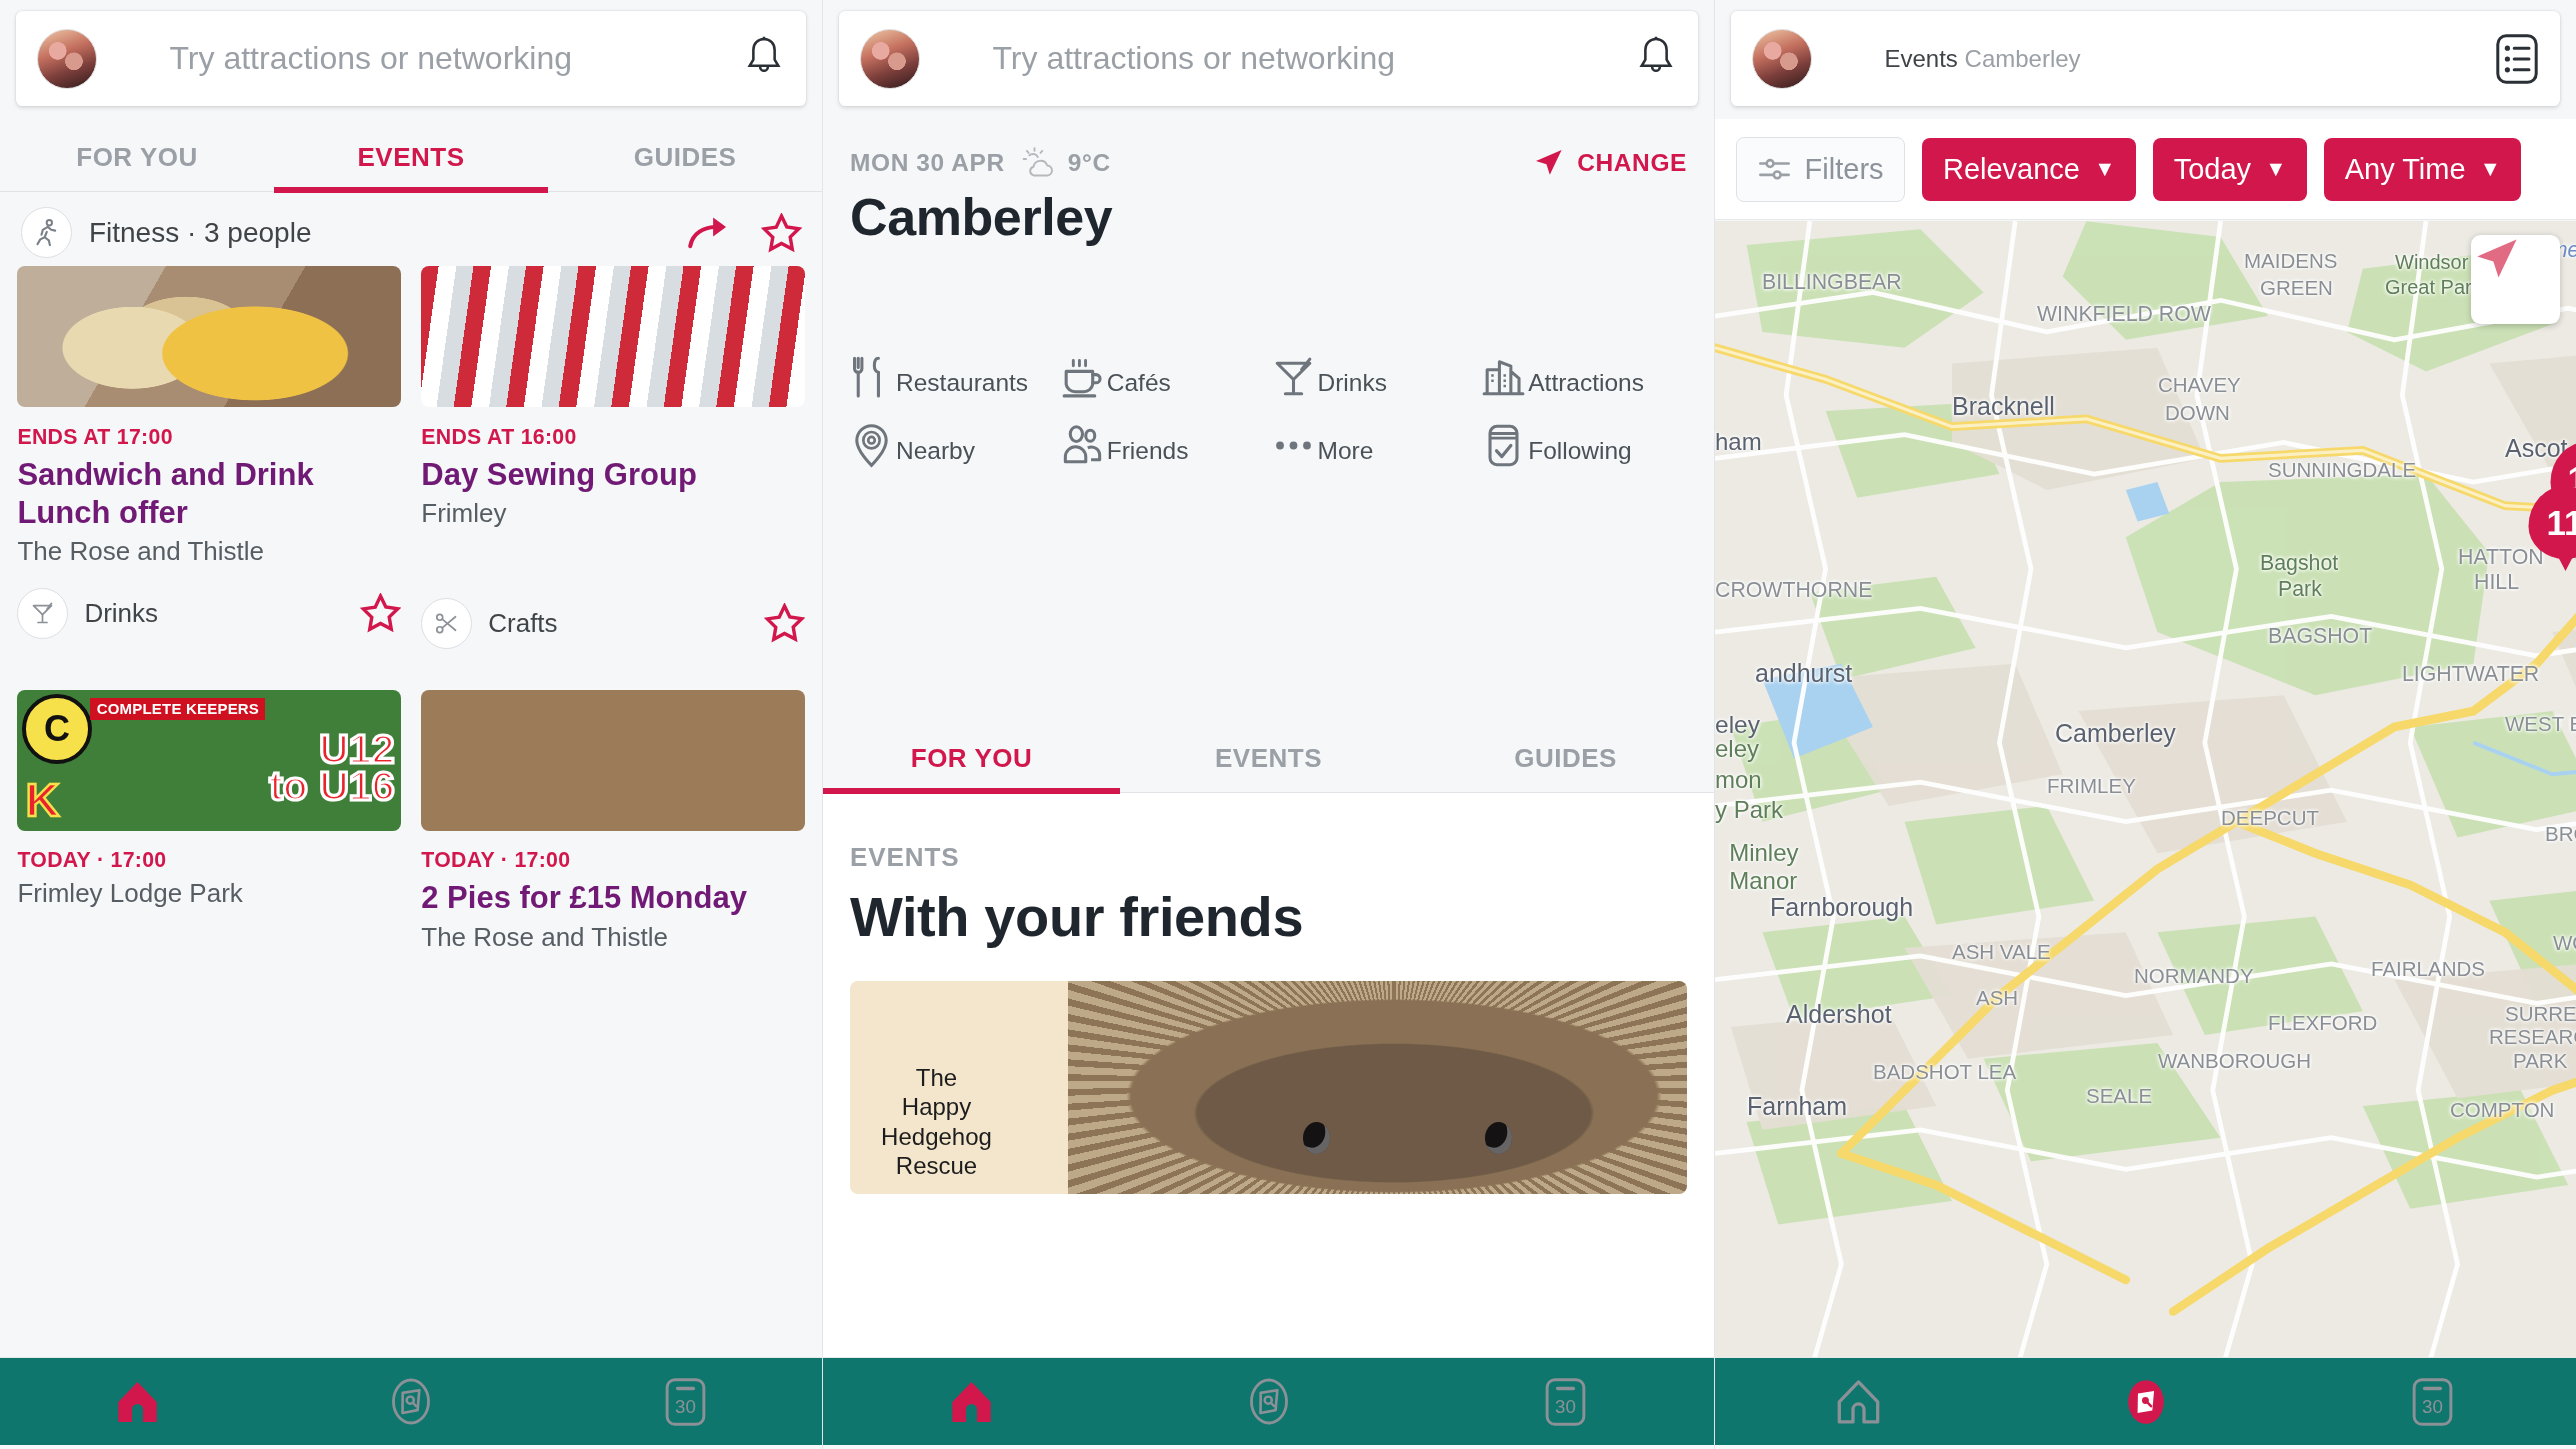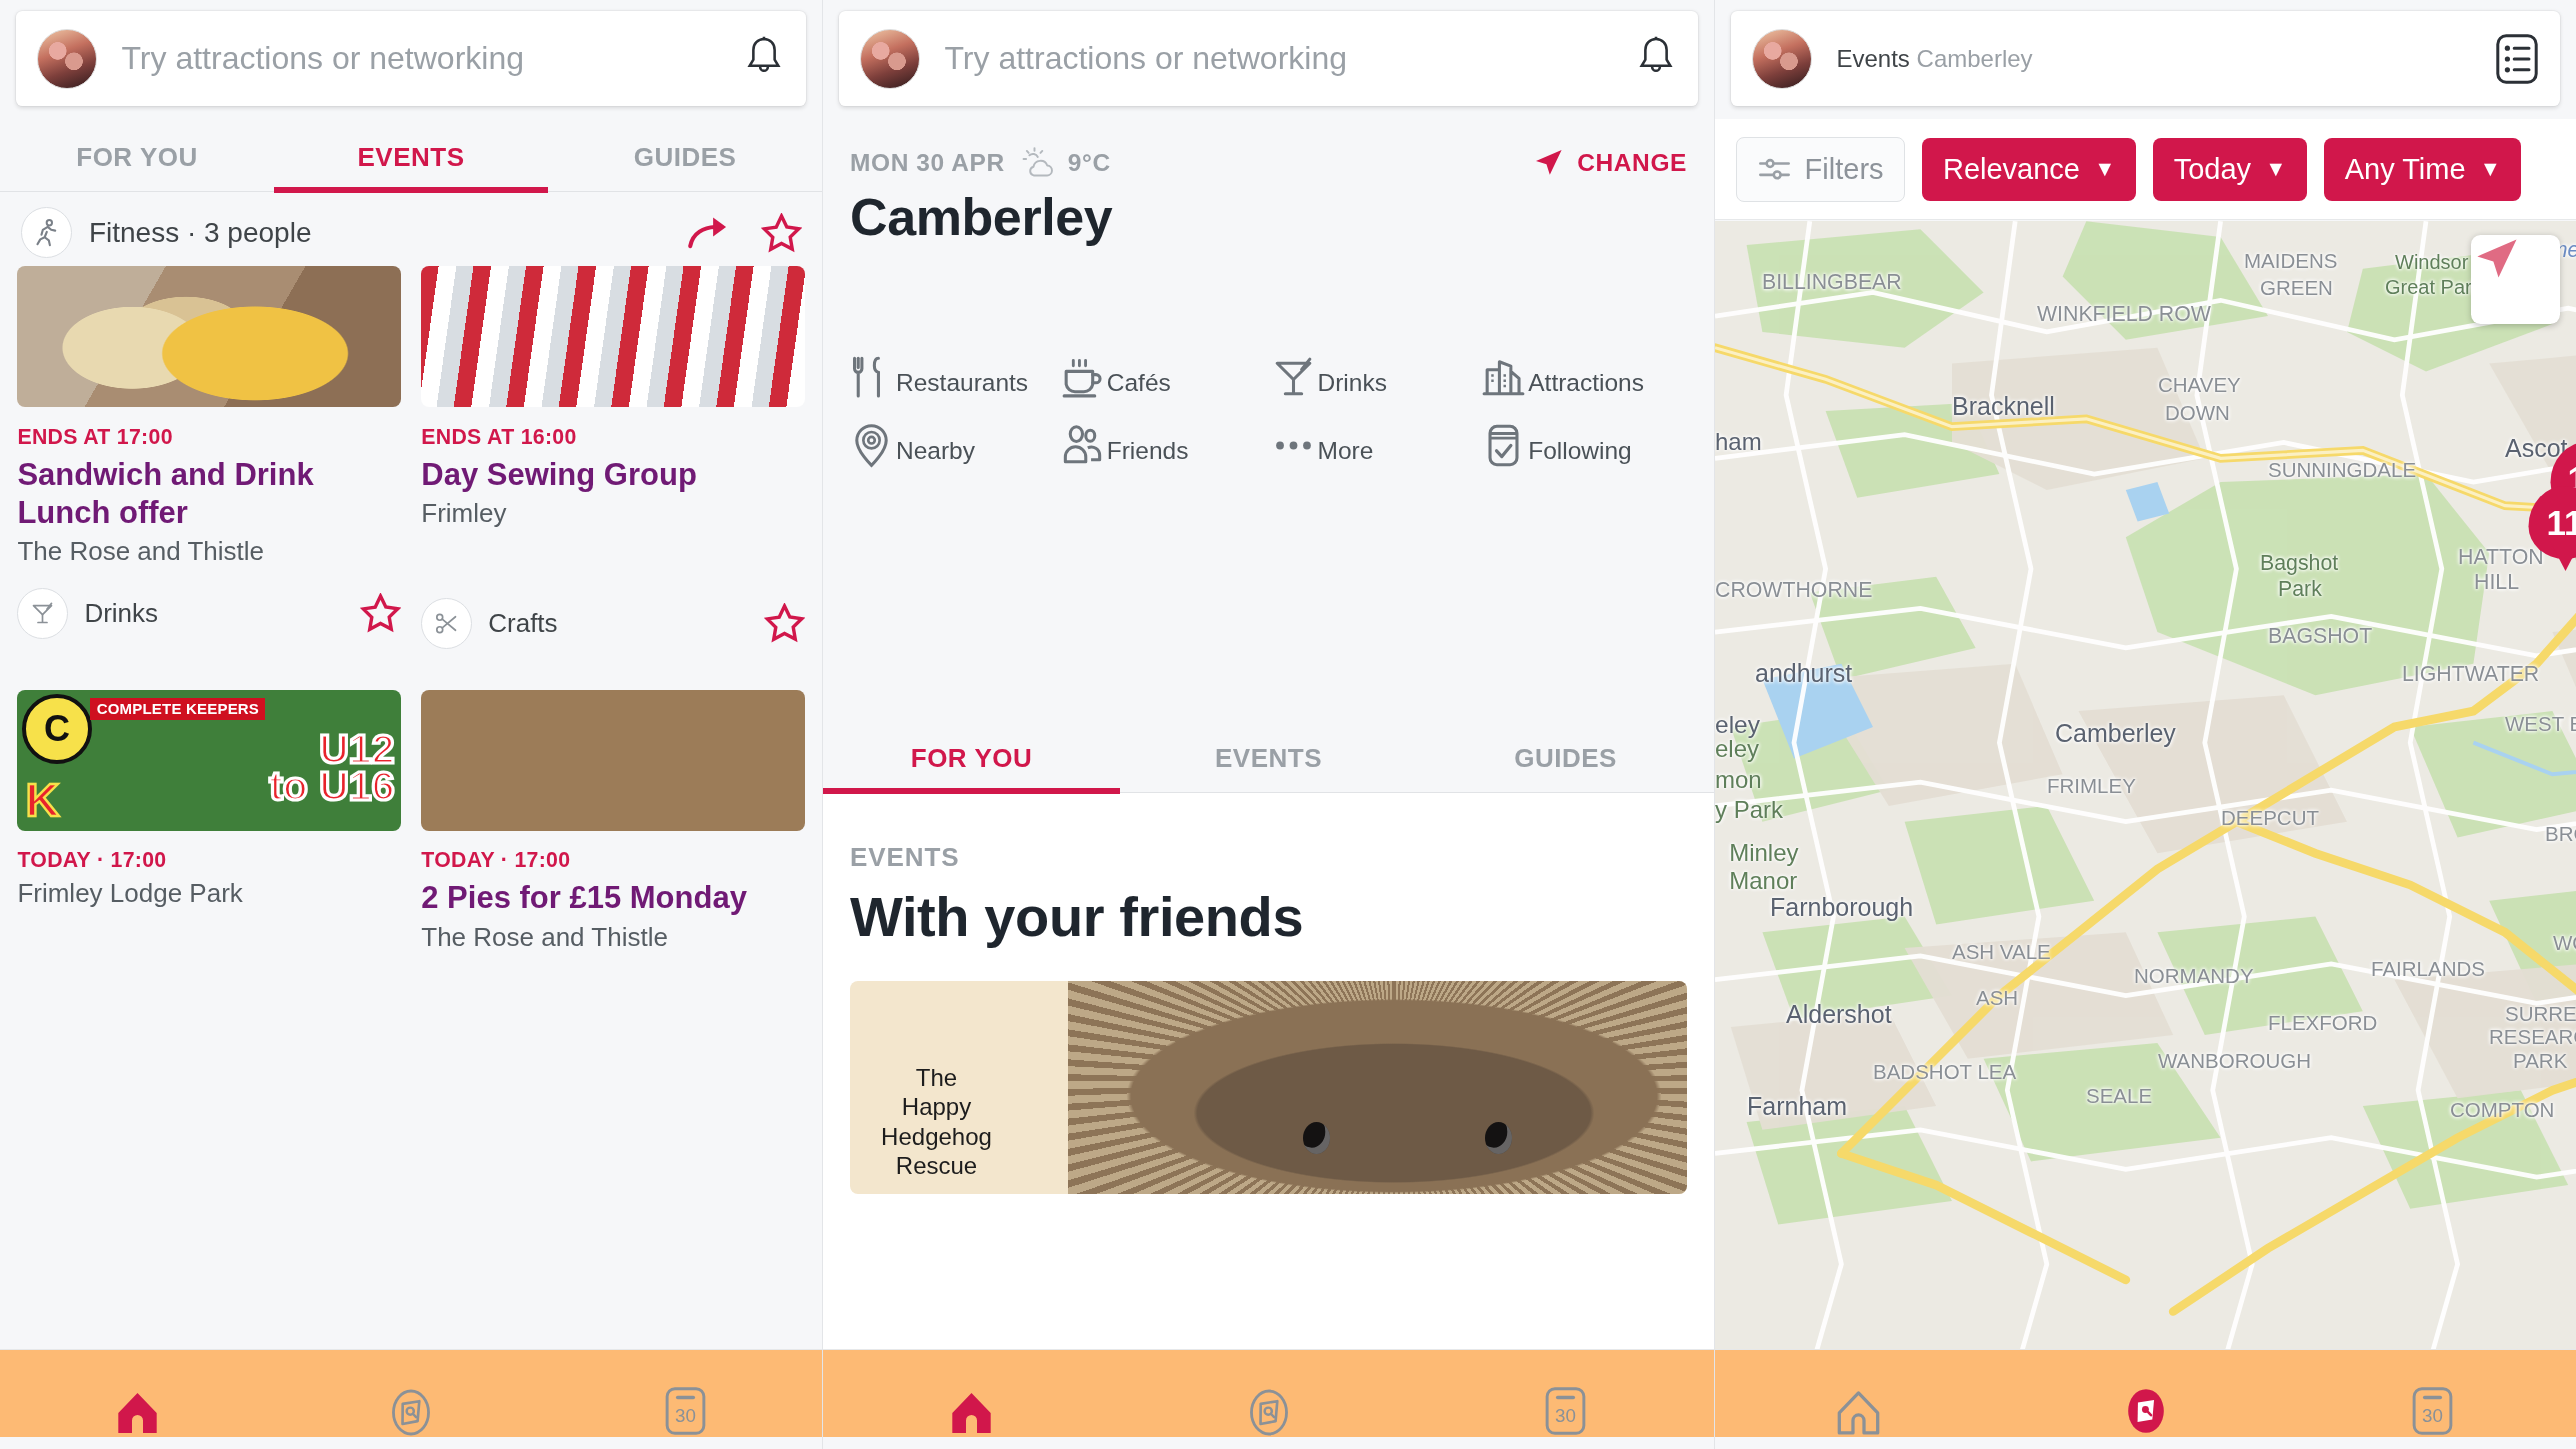--- a/index.html
+++ b/index.html
@@ -15,21 +15,21 @@
   .panel{position:relative;height:1449px;overflow:hidden;background:#f6f7f9;}
   .p1{width:822px;}
   .p2{width:891px;border-left:1.6px solid #e3e5e8;border-right:1.6px solid #e3e5e8;}
   .p3{width:861px;}
 
   
   .searchbar{
     position:absolute;top:11px;left:16px;right:16px;height:95px;
     background:#fff;border-radius:6.3px;
     box-shadow:0 1.6px 4.7px rgba(0,0,0,.13),0 0 0 0.8px rgba(0,0,0,.04);
-    display:flex;align-items:center;padding:0 20.5px;box-sizing:border-box;z-index:6;
+    display:flex;align-items:center;padding:0 20.5px;box-sizing:border-box;z-index:6;gap:48px;
   }
   .avatar{
     width:60px;height:60px;border-radius:50%;flex:0 0 auto;
     background:
       radial-gradient(circle at 34% 36%, #e8a9a0 0 16%, transparent 17%),
       radial-gradient(circle at 62% 54%, #d99a8e 0 18%, transparent 19%),
       linear-gradient(160deg,#f0c9a8 0%,#c4705f 38%,#7d3f3b 66%,#2e1a1c 100%);
     border:1.6px solid #ddd;box-sizing:border-box;
   }
   .searchph{
@@ -166,22 +166,22 @@
     position:relative;
   }
   .pin .bubble::after{
     content:"";position:absolute;left:50%;top:60px;transform:translateX(-50%);
     width:0;height:0;border-left:13.4px solid transparent;border-right:13.4px solid transparent;
     border-top:25px solid #d1174b;
   }
 
   
   .bottomnav{
-    position:absolute;left:0;right:0;bottom:12px;height:87px;background:#fdba74;
-    border-top:1.6px solid #e6e8ea;display:flex;align-items:flex-end;z-index:7;
+    position:absolute;left:0;right:0;bottom:4px;height:87px;background:#0f766e;
+    border-top:1.6px solid #e6e8ea;display:flex;align-items:center;z-index:7;
   }
   .navitem{flex:1;display:flex;align-items:center;justify-content:center;}
 </style>
 </head>
 <body>
 
 <div class="stage">
 
   <div class="panel p1">
 

